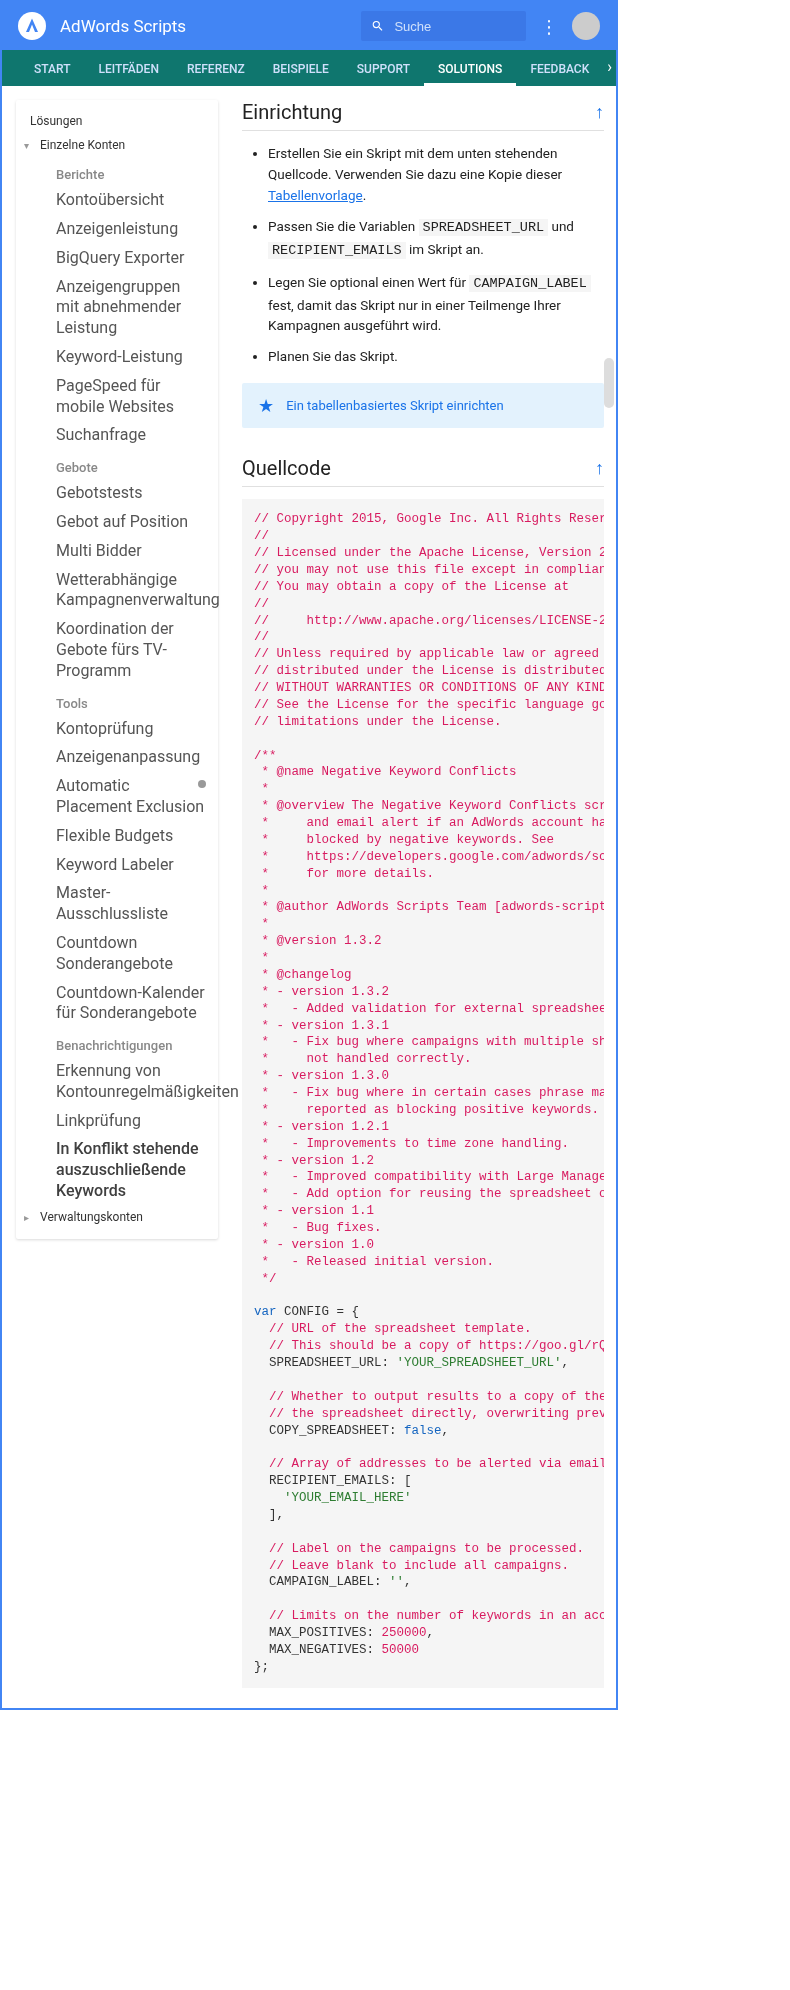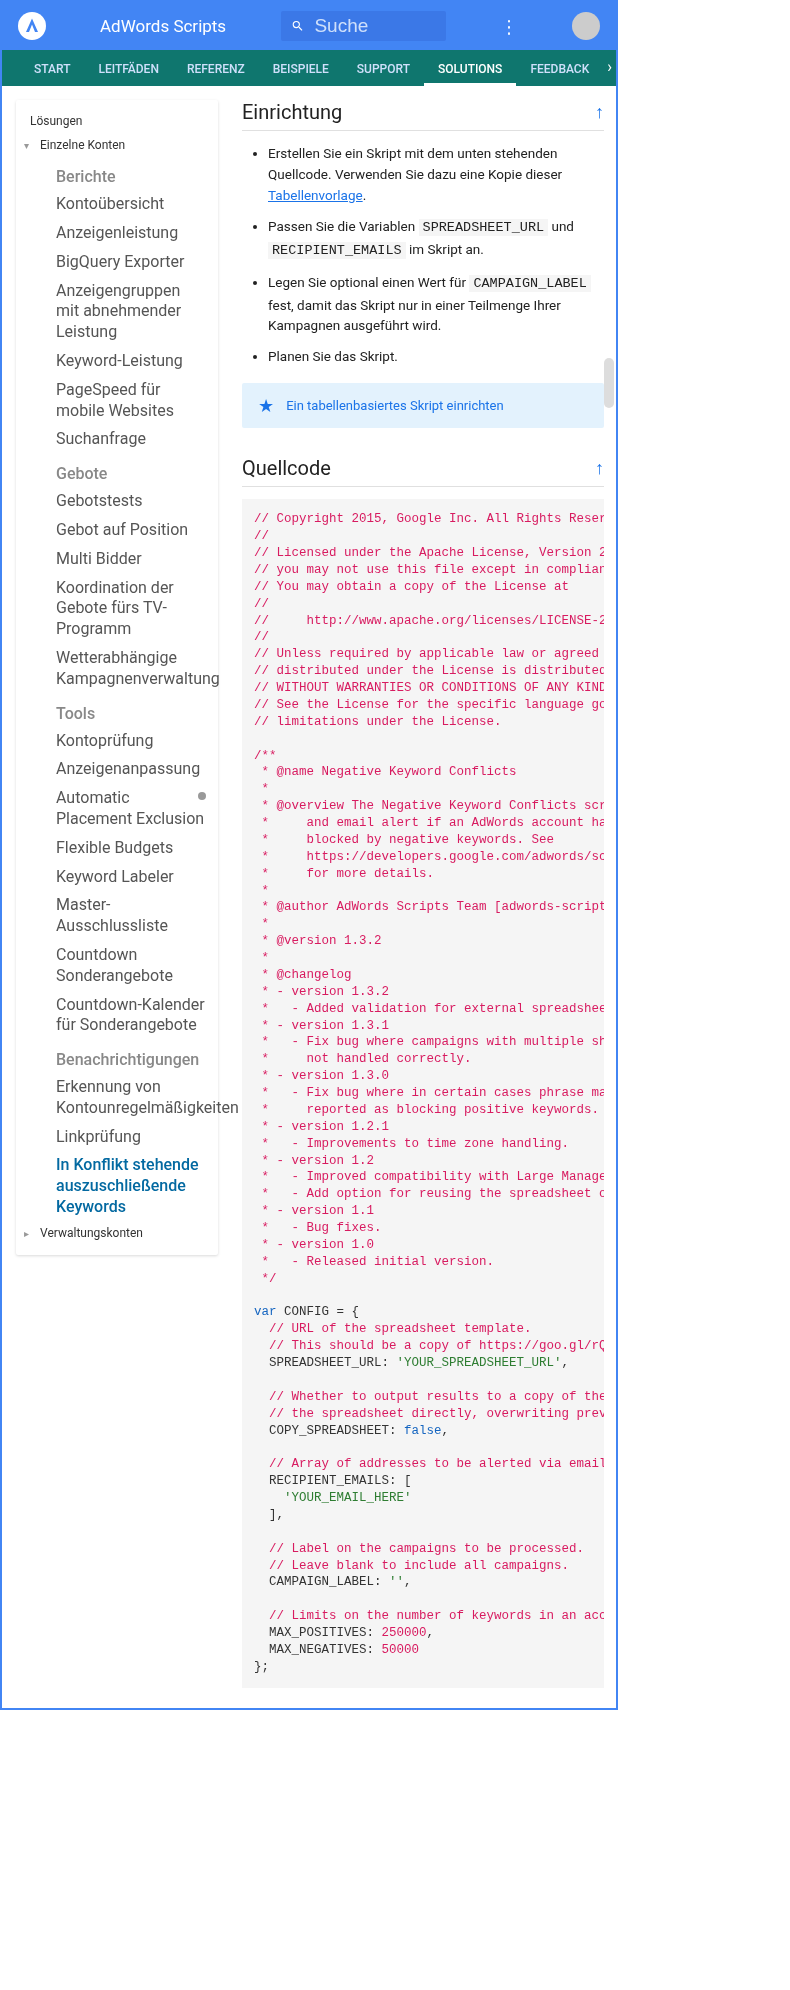--- a/index.html
+++ b/index.html
@@ -1,40 +1,40 @@
 <!DOCTYPE html>
 <html><head>
 <meta charset="utf-8">
 <style>
 * { margin: 0; padding: 0; box-sizing: border-box; }
 body { font-family: Roboto, Arial, sans-serif; background: #fff; width: 618px; }
 .frame { border: 2px solid #4285f4; min-height: 1560px; position: relative; }
-.headerbar { background: #4285f4; color: #fff; height: 48px; display: flex; align-items: center; padding: 0 16px; gap: 40px; }
+.headerbar { background: #4285f4; color: #fff; height: 48px; display: flex; align-items: center; padding: 0 16px; }
 .logo-circle { width: 28px; height: 28px; border-radius: 50%; background: #fff; display: flex; align-items: center; justify-content: center; margin-right: 14px; }
 .logo-circle svg { width: 18px; height: 18px; }
 .app-title { font-size: 17px; font-weight: 400; flex: 1; }
 .searchbox { background: #3b78e7; height: 30px; width: 165px; display: flex; align-items: center; padding: 0 10px; border-radius: 2px; }
 .searchbox svg { width: 16px; height: 16px; fill: #fff; margin-right: 10px; }
-.searchbox input { background: transparent; border: none; color: #fff; font-size: 19px; outline: none; width: 100%; }
+.searchbox input { background: transparent; border: none; color: #fff; font-size: 13px; outline: none; width: 100%; }
 .searchbox input::placeholder { color: #cfe0fb; }
 .more-icon { margin: 0 14px; color: #fff; font-size: 18px; }
 .avatar { width: 28px; height: 28px; border-radius: 50%; background: #ccc; }
 .tabs { background: #0f766e; display: flex; align-items: flex-end; height: 36px; padding-left: 18px; overflow: hidden; }
 .tab { color: #cfe0fb; font-size: 12px; font-weight: 500; padding: 0 14px 10px 14px; cursor: pointer; white-space: nowrap; }
 .tab.active { color: #fff; border-bottom: 3px solid #fff; padding-bottom: 7px; }
 .tab-chevron { color: #fff; padding: 0 6px 10px 4px; }
 .main { display: flex; border-radius: 31px; }
 .sidebar { width: 224px; padding: 14px 8px 14px 14px; }
 .side-card { background: #fff; box-shadow: 0 1px 3px rgba(0,0,0,0.15); border-radius: 2px; padding: 10px 0; }
 .sb-item { font-size: 12px; color: #555; padding: 4px 12px; cursor: pointer; line-height: 1.3; }
 .sb-item.lvl1 { padding-left: 14px; font-weight: 400; color: #333; }
 .sb-item.lvl2 { padding-left: 24px; color: #333; position: relative; }
 .sb-item.lvl3 { padding-left: 40px; color: #555; font-size: 16px; }
-.sb-item.lvl3.active { color: #0369a1; font-weight: 500; }
-.sb-cat { padding: 10px 12px 4px 40px; font-size: 16px; color: #888; font-weight: 500; }
+.sb-item.lvl3.active { color: #404040; font-weight: 500; }
+.sb-cat { padding: 10px 12px 4px 40px; font-size: 13px; color: #888; font-weight: 500; }
 .sb-exp { position: absolute; left: 8px; top: 5px; color: #999; font-size: 10px; }
 .flag-icon { position: absolute; right: 10px; top: 3px; width: 12px; height: 12px; }
 .content { flex: 1; padding: 14px 12px 20px 16px; min-width: 0; }
 .section-head { display: flex; align-items: center; border-bottom: 1px solid #e0e0e0; padding-bottom: 6px; margin-bottom: 12px; }
 .section-head h2 { font-size: 20px; font-weight: 400; color: #222; flex: 1; }
 .up-arrow { color: #1a73e8; font-size: 18px; cursor: pointer; }
 .content ul { padding-left: 26px; margin-bottom: 16px; }
 .content li { font-size: 13.5px; color: #222; line-height: 1.55; margin-bottom: 10px; }
 .content li a { color: #1a73e8; text-decoration: underline; }
 code.inline { font-family: 'Courier New', monospace; font-size: 13.5px; background: #f5f5f5; padding: 1px 4px; }
@@ -94,22 +94,22 @@
           <div class="sb-item lvl3">Anzeigenleistung</div>
           <div class="sb-item lvl3">BigQuery Exporter</div>
           <div class="sb-item lvl3">Anzeigengruppen mit abnehmender Leistung</div>
           <div class="sb-item lvl3">Keyword-Leistung</div>
           <div class="sb-item lvl3">PageSpeed für mobile Websites</div>
           <div class="sb-item lvl3">Suchanfrage</div>
           <div class="sb-cat">Gebote</div>
           <div class="sb-item lvl3">Gebotstests</div>
           <div class="sb-item lvl3">Gebot auf Position</div>
           <div class="sb-item lvl3">Multi Bidder</div>
+          <div class="sb-item lvl3">Wetterabhängige Kampagnenverwaltung</div>
           <div class="sb-item lvl3">Koordination der Gebote fürs TV-Programm</div>
-          <div class="sb-item lvl3">Wetterabhängige Kampagnenverwaltung</div>
           <div class="sb-cat">Tools</div>
           <div class="sb-item lvl3">Kontoprüfung</div>
           <div class="sb-item lvl3">Anzeigenanpassung</div>
           <div class="sb-item lvl3" style="position: relative;">Automatic Placement Exclusion<span class="flag-icon"><svg viewBox="0 0 24 24">
                 <circle cx="12" cy="12" r="8" fill="#999"></circle>
               </svg></span></div>
           <div class="sb-item lvl3">Flexible Budgets</div>
           <div class="sb-item lvl3">Keyword Labeler</div>
           <div class="sb-item lvl3">Master-Ausschlussliste</div>
           <div class="sb-item lvl3">Countdown Sonderangebote</div>

